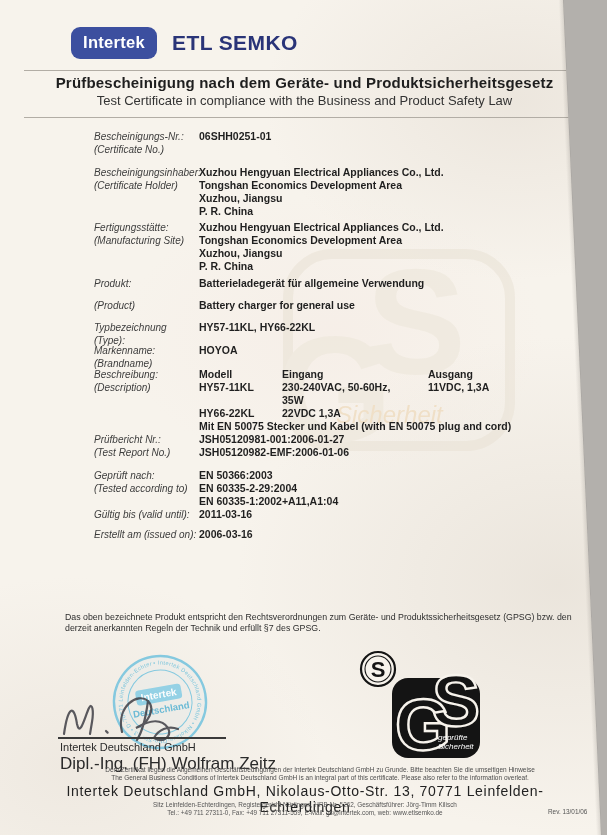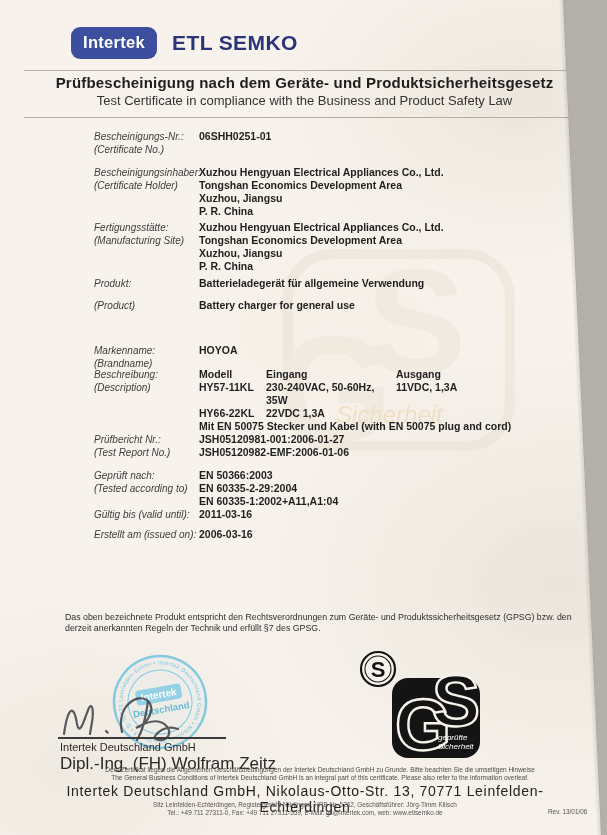--- a/index.html
+++ b/index.html
@@ -36,21 +36,21 @@
     color:#2a3478; letter-spacing:.4px; }
   .rule { position:absolute; left:24px; width:561px; height:1px; background:#b2ada5; }
   .title-de { position:absolute; left:24px; top:74px; width:561px; text-align:center;
     font-size:15px; font-weight:800; color:#1e1e1e; letter-spacing:.2px; }
   .title-en { position:absolute; left:24px; top:93px; width:561px; text-align:center;
     font-size:13px; color:#333; }
   
   .row { position:absolute; left:79px; right:26px; display:flex;margin-left:15px; }
   .lbl { width:105px; flex:none; font-style:italic; font-size:10px; line-height:13px; color:#3d3d3d; }
   .val { font-weight:700; font-size:10.5px; line-height:13px; color:#1f1f1f; }
-  .spec-grid { display:grid; grid-template-columns:67px 130px auto; column-gap:0; }
+  .spec-grid { display:grid; grid-template-columns:67px 130px auto; column-gap:16px; }
   
   .compliance { position:absolute; left:65px; top:612px; width:508px;
     font-size:8.8px; line-height:10.6px; color:#2e2e2e; }
   
   .stamp { position:absolute; left:110px; top:652px; width:100px; height:100px;
     transform:rotate(-10deg); opacity:.92; }
   .sig-scribble { position:absolute; left:58px; top:690px; width:150px; height:52px; }
   .sig-line { position:absolute; left:58px; top:737px; width:168px; height:2px; background:#3a3a3a; }
   .sig-company { position:absolute; left:60px; top:741px; font-size:11px; color:#2a2a2a; }
   .sig-name { position:absolute; left:60px; top:754px; font-size:17px; color:#2a2a2a; }
@@ -133,20 +133,26 @@
     <div class="val">Battery charger for general use</div>
   </div>
 
   <div class="row" style="top:277px">
     <div class="lbl">
       <div>Produkt:</div>
     </div>
     <div class="val">Batterieladegerät für allgemeine Verwendung</div>
   </div>
 
+  <div class="row" style="top:321px">
+    <div class="lbl">
+      <div>Typbezeichnung (Type):</div>
+    </div>
+    <div class="val">HY57-11KL, HY66-22KL</div>
+  </div>
 
   <div class="row" style="top:344px">
     <div class="lbl">
       <div>Markenname:</div>
       <div>(Brandname)</div>
     </div>
     <div class="val">HOYOA</div>
   </div>
 
   <div class="row" style="top:368px">

